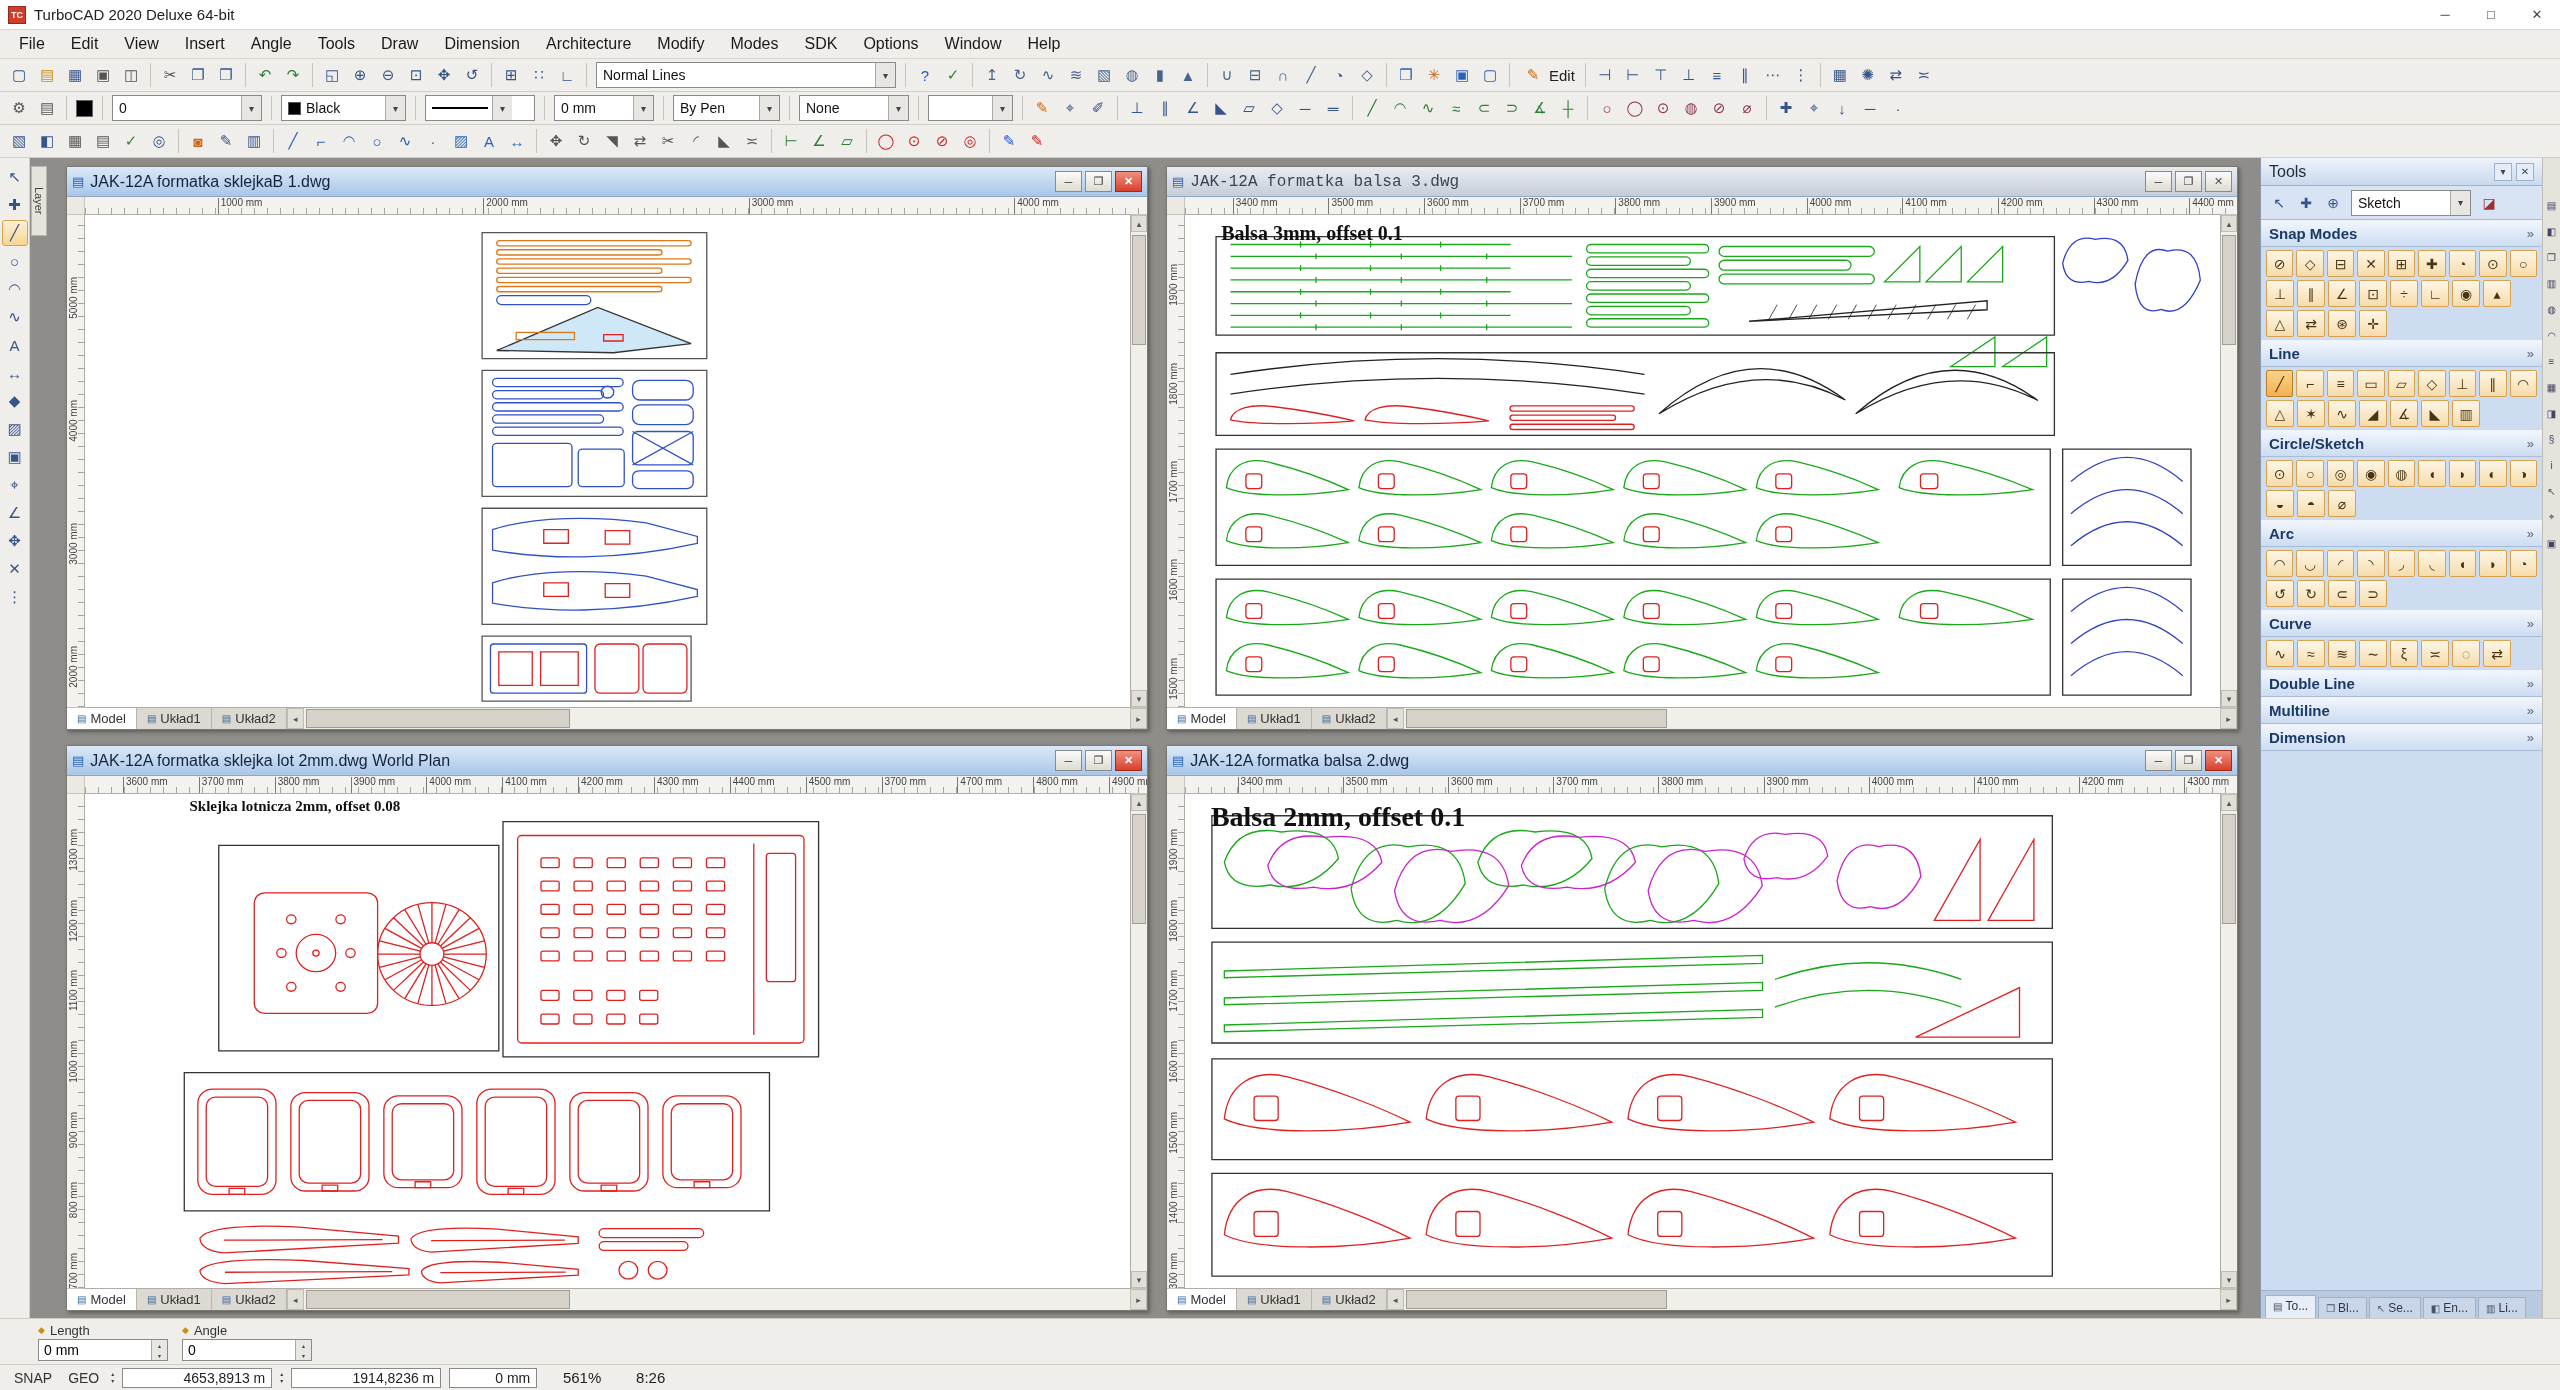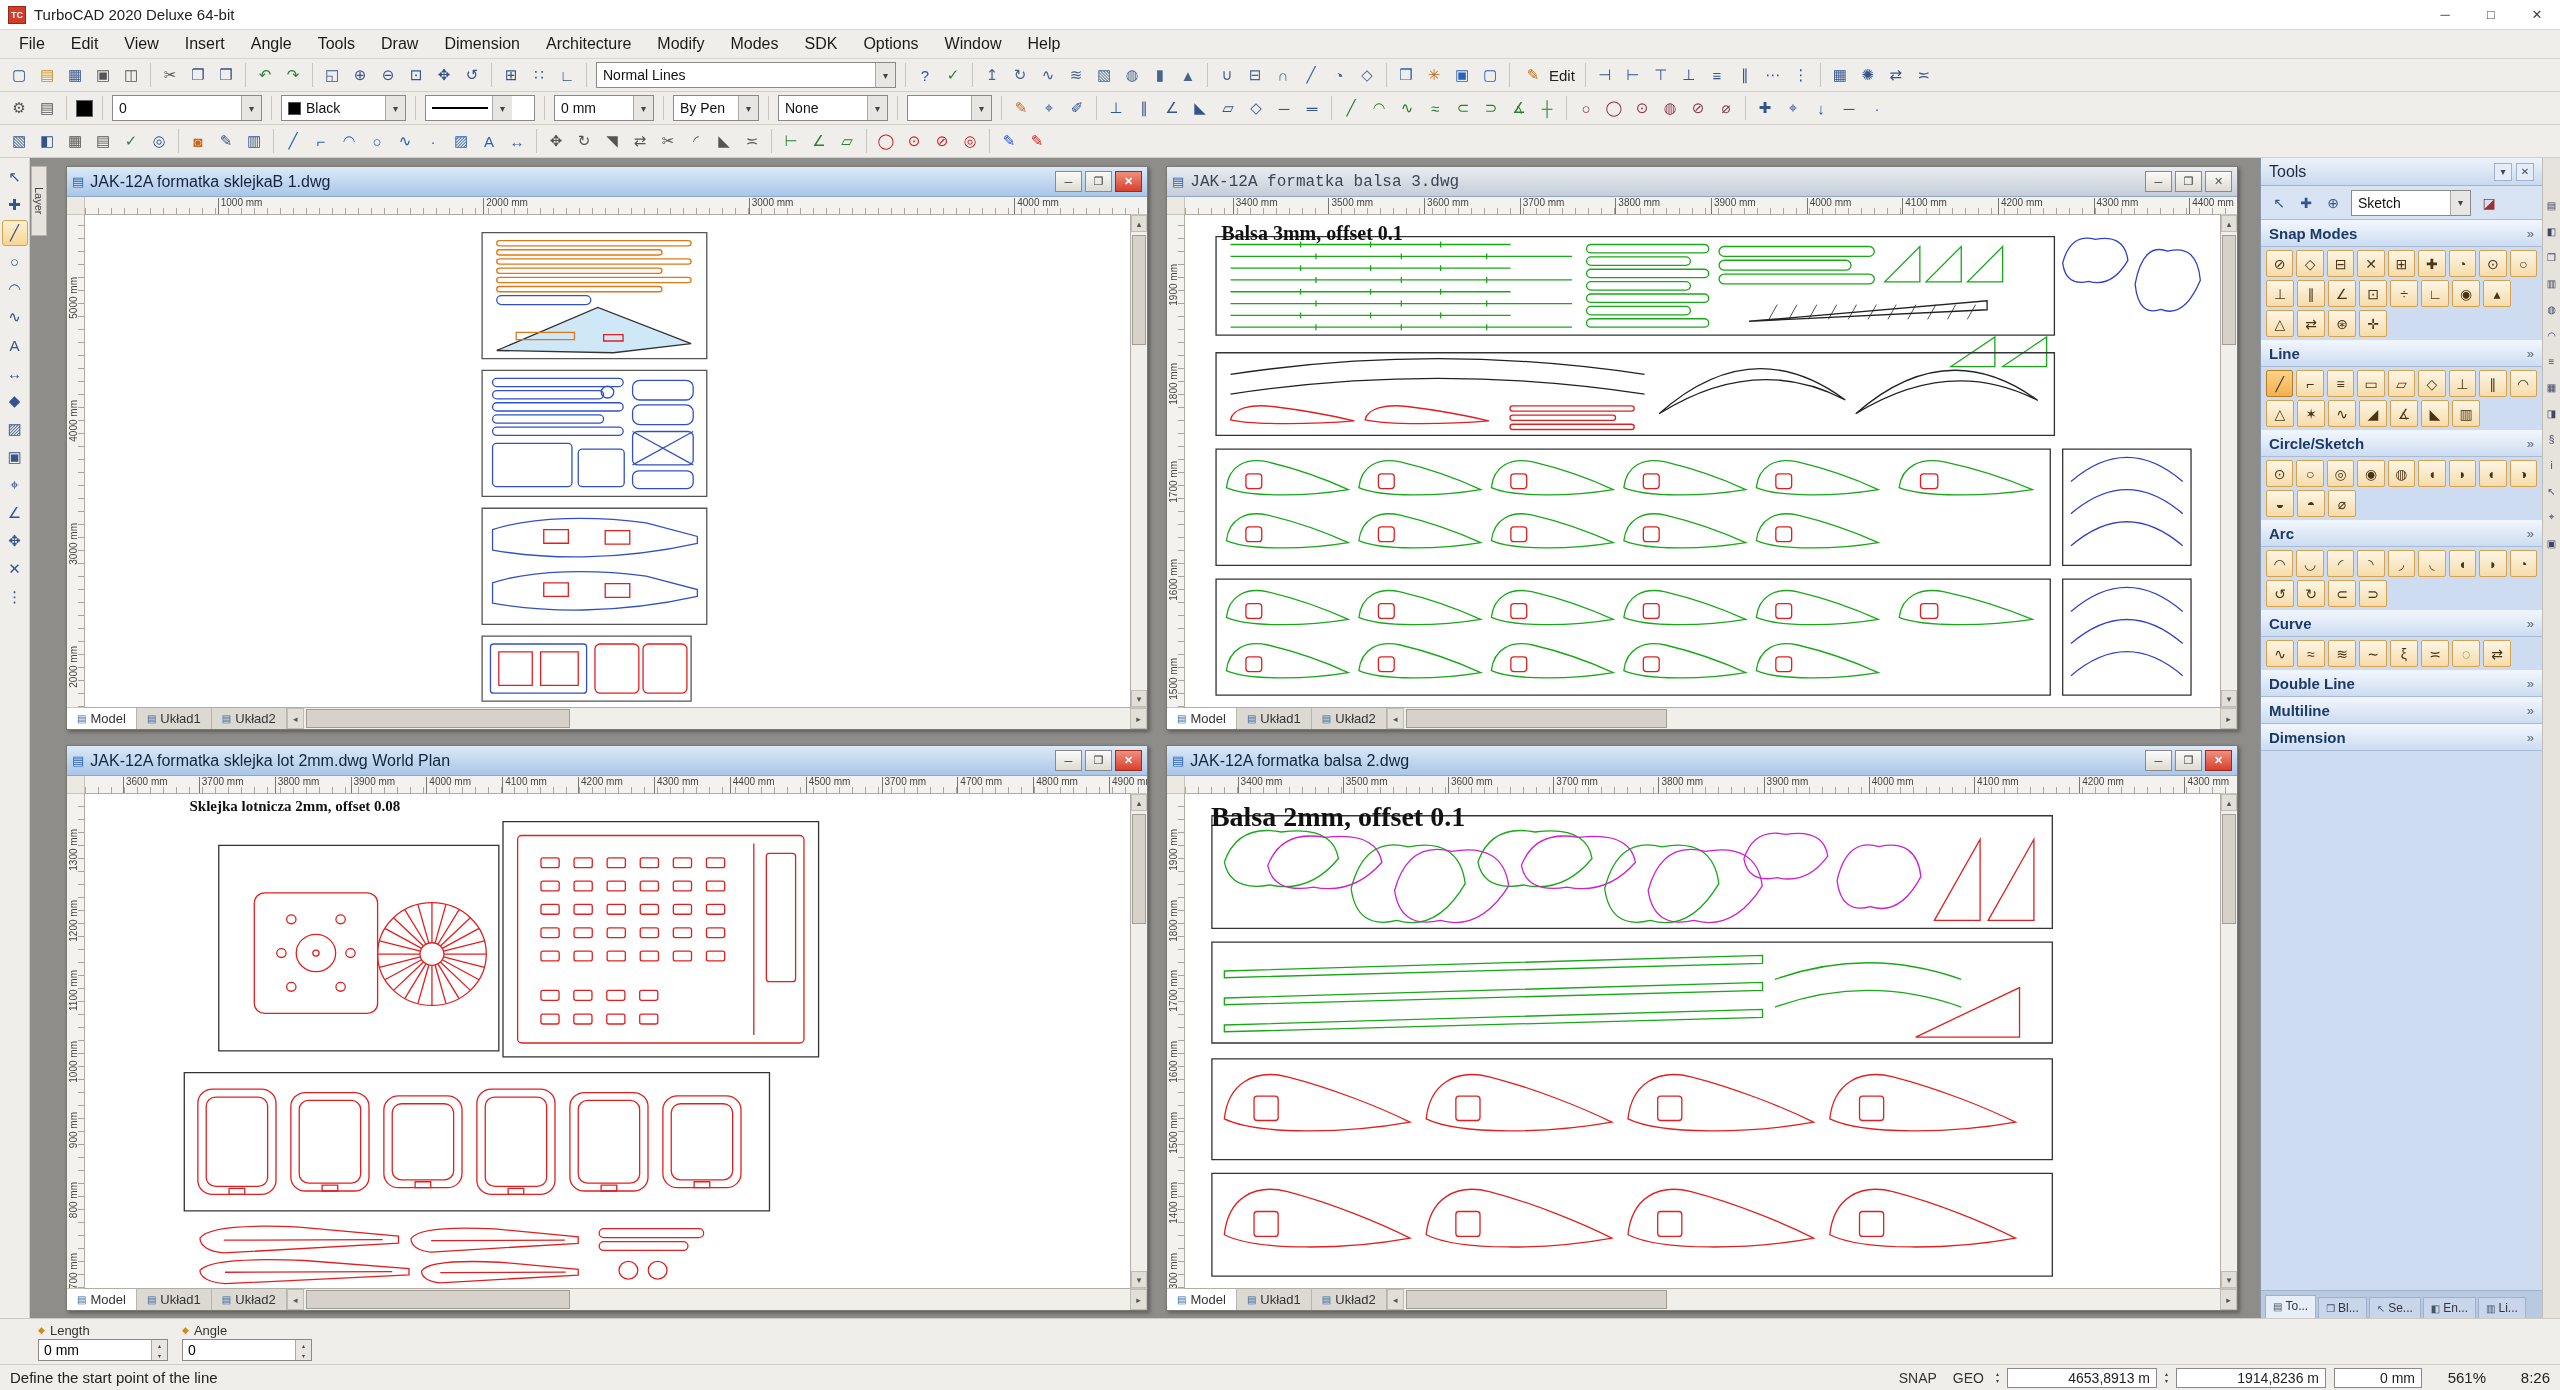--- a/index.html
+++ b/index.html
@@ -245,21 +245,21 @@
       <div class="combo" style="width: 110px;">
         <span class="cline"></span>
         <span class="arrow">▾</span>
       </div>
       <div class="tb-sep"></div>
       <div class="combo" style="width: 100px;">
         <span class="cval">0 mm</span>
         <span class="arrow">▾</span>
       </div>
       <div class="tb-sep"></div>
-      <div class="combo" style="width: 86px;">
+      <div class="combo" style="width: 107px;">
         <span class="cval">By Pen</span>
         <span class="arrow">▾</span>
       </div>
       <div class="tb-sep"></div>
       <div class="combo" style="width: 110px;">
         <span class="cval">None</span>
         <span class="arrow">▾</span>
       </div>
       <div class="tb-sep"></div>
       <div class="combo" style="width: 85px;">
@@ -1180,21 +1180,20 @@
         <span class="fval">0</span>
         <span class="spin">
           <span>▴</span>
           <span>▾</span>
         </span>
       </div>
     </div>
   </div>
 
   <footer class="statusbar">
-    <div class="sb-prompt">Define the start point of the line</div>
     <div class="sb-toggle">SNAP</div>
     <div class="sb-toggle">GEO</div>
     <div class="sb-spin">
       <span>▴</span>
       <span>▾</span>
     </div>
     <div class="sb-field sb-x">4653,8913 m</div>
     <div class="sb-spin">
       <span>▴</span>
       <span>▾</span>

